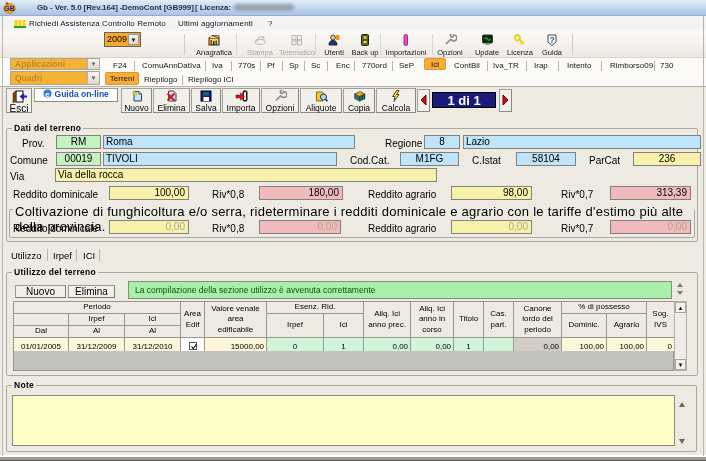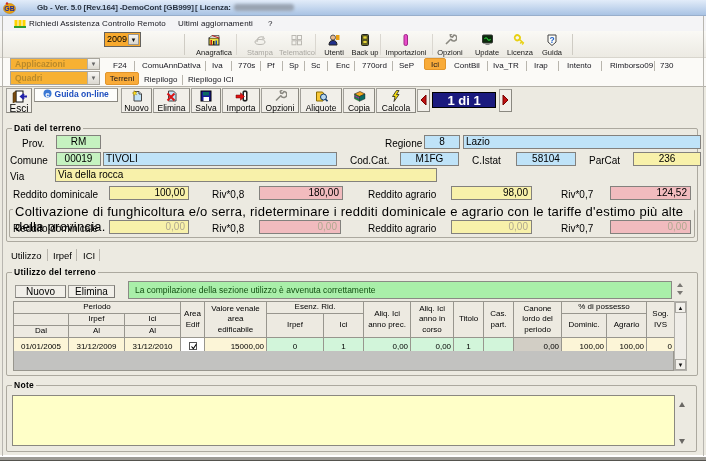--- a/index.html
+++ b/index.html
@@ -306,20 +306,21 @@
     <div class="b2" style="left:499px;width:13px;height:23px;top:-2px"><svg width="9" height="12" style="margin-top:4px">
           <path d="M2 1 L7 6 L2 11 z" fill="#C01010" stroke="#700"></path>
         </svg></div>
   </div>
 
   <div class="grp" style="left:6px;top:128px;width:692px;height:114px;">
     <span class="lg">Dati del terreno</span>
   </div>
   <span class="lbl" style="left:22px;top:138px">Prov.</span>
   <div class="fld fgreen" style="left:56px;top:135px;width:45px">RM</div>
+  <div class="fld fblue" style="left:103px;top:135px;width:252px">Roma</div>
   <span class="lbl" style="left:385px;top:138px">Regione</span>
   <div class="fld fbluec" style="left:424px;top:135px;width:36px">8</div>
   <div class="fld fblue" style="left:463px;top:135px;width:238px">Lazio</div>
   <span class="lbl" style="left:10px;top:155px">Comune</span>
   <div class="fld fgreen" style="left:56px;top:152px;width:45px">00019</div>
   <div class="fld fblue" style="left:103px;top:152px;width:234px">TIVOLI</div>
   <span class="lbl" style="left:350px;top:155px">Cod.Cat.</span>
   <div class="fld fbluec" style="left:400px;top:152px;width:59px">M1FG</div>
   <span class="lbl" style="left:472px;top:155px">C.Istat</span>
   <div class="fld fbluec" style="left:516px;top:152px;width:60px">58104</div>
@@ -327,21 +328,21 @@
   <div class="fld fyel" style="left:633px;top:152px;width:68px;text-align:center">236</div>
   <span class="lbl" style="left:10px;top:171px">Via</span>
   <div class="fld fyel" style="left:55px;top:168px;width:382px;padding-left:2px">Via della rocca</div>
   <span class="lbl" style="left:13px;top:189px">Reddito dominicale</span>
   <div class="fld fyel num" style="left:109px;top:186px;width:80px">100,00</div>
   <span class="lbl" style="left:212px;top:189px">Riv*0,8</span>
   <div class="fld fpink num" style="left:259px;top:186px;width:84px">180,00</div>
   <span class="lbl" style="left:368px;top:189px">Reddito agrario</span>
   <div class="fld fyel num" style="left:451px;top:186px;width:81px">98,00</div>
   <span class="lbl" style="left:561px;top:189px">Riv*0,7</span>
-  <div class="fld fpink num" style="left:610px;top:186px;width:81px">124,52</div>
+  <div class="fld fpink num" style="left:610px;top:186px;width:81px">313,39</div>
   <div class="grp" style="left:9px;top:209px;width:686px;height:29px;">
     <span class="lg" style="font-weight:normal;font-size:13px;letter-spacing:0.25px;left:3px">Coltivazione di funghicoltura e/o serra, rideterminare i redditi dominicale e agrario con le tariffe d'estimo più alte della provincia.</span>
   </div>
   <span class="lbl" style="left:13px;top:223px">Reddito dominicale</span>
   <div class="fld fyel num ghost" style="left:109px;top:220px;width:80px">0,00</div>
   <span class="lbl" style="left:212px;top:223px">Riv*0,8</span>
   <div class="fld fpink num ghost" style="left:259px;top:220px;width:82px">0,00</div>
   <span class="lbl" style="left:368px;top:223px">Reddito agrario</span>
   <div class="fld fyel num ghost" style="left:451px;top:220px;width:81px">0,00</div>
   <span class="lbl" style="left:561px;top:223px">Riv*0,7</span>

